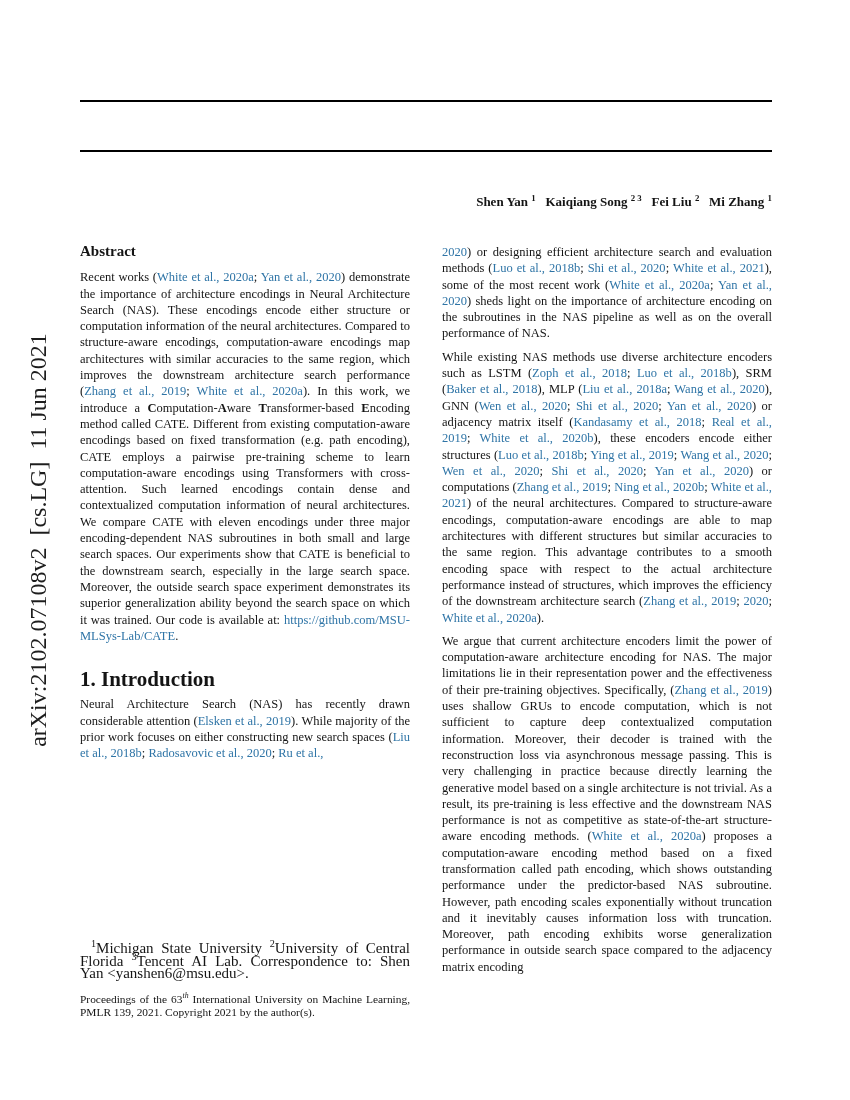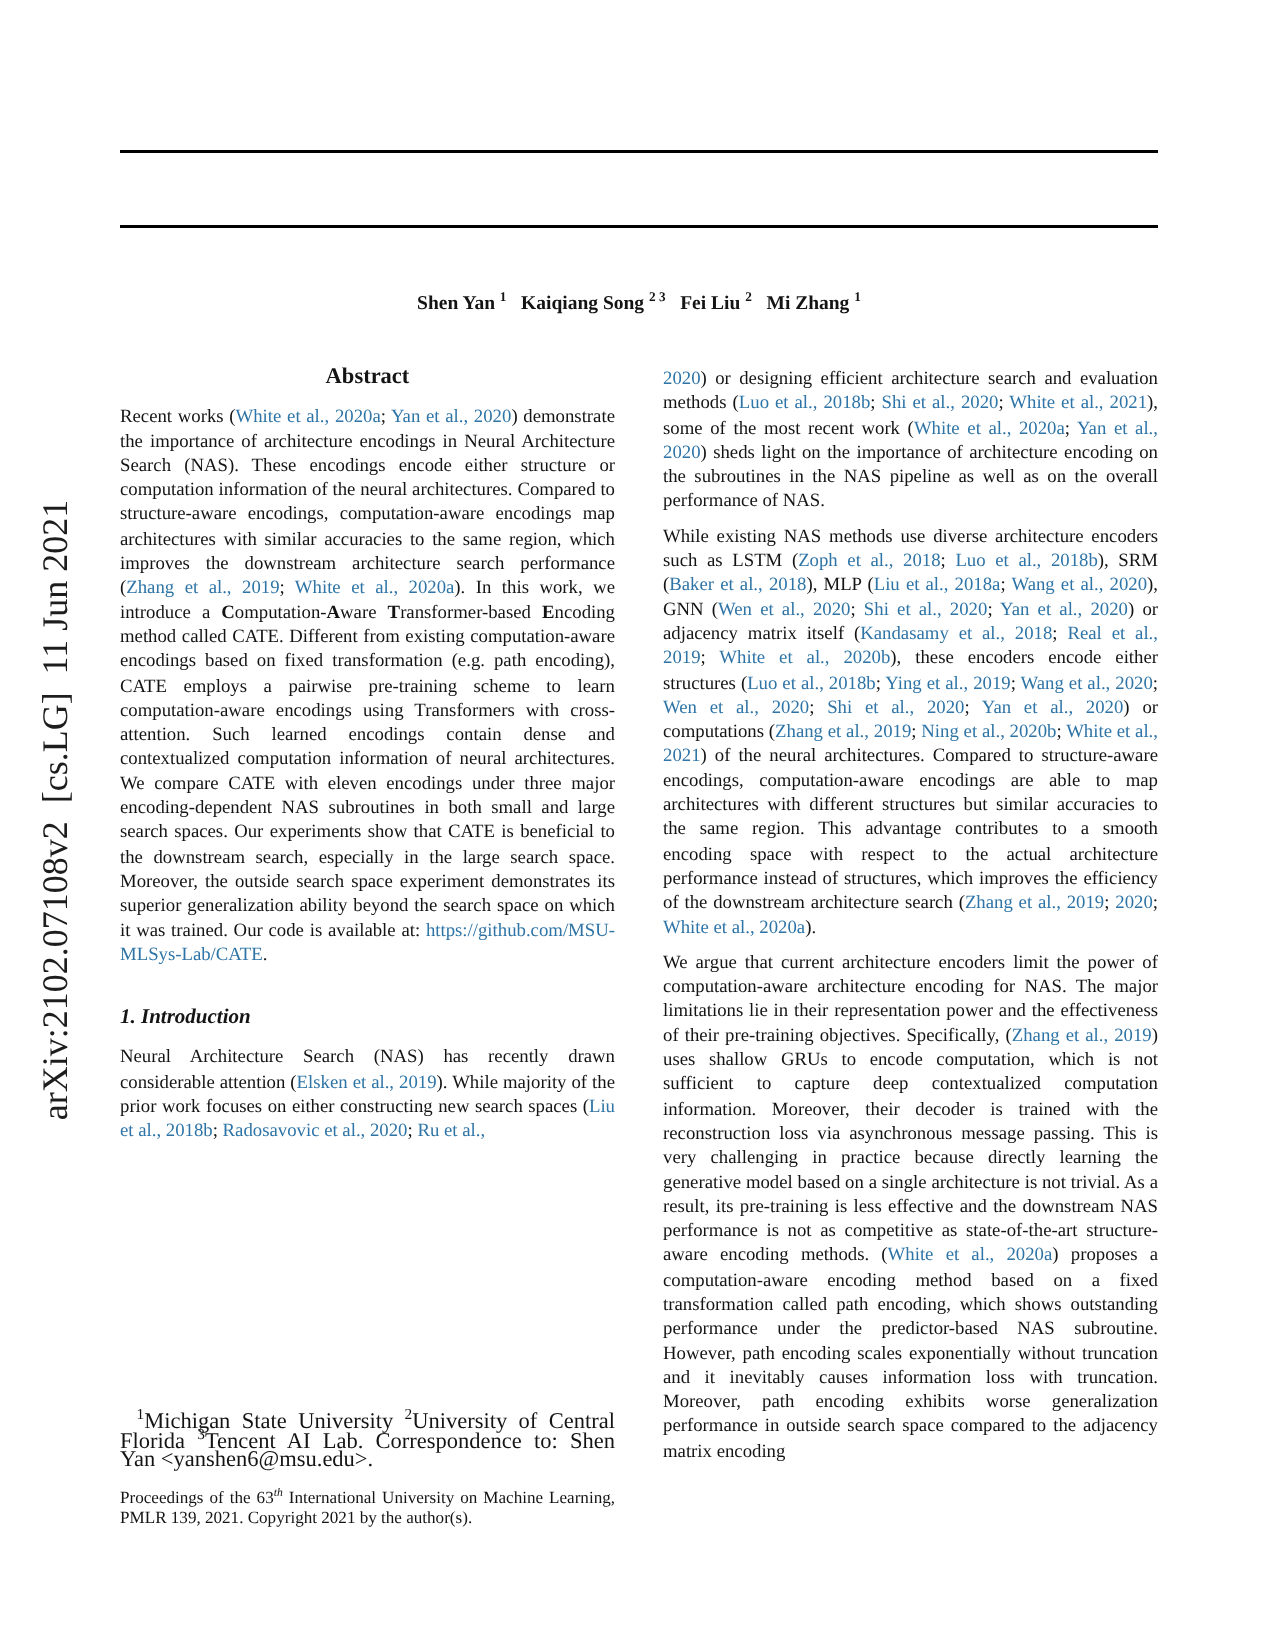--- a/index.html
+++ b/index.html
@@ -31,48 +31,47 @@
     font-weight: 700;
     font-size: 19px;
     line-height: 22px;
     white-space: nowrap;
   }
   .authors {
     position: absolute;
     top: 194px;
     left: 80px;
     width: 692px;
-    text-align: center;
+    text-align: right;
     font-weight: 700;
     font-size: 13px;
     white-space: pre;
   }
   .authors .sup { font-weight: 700; }
   .col {
     position: absolute;
     text-align: justify;
     font-size: 12.5px;
     line-height: 16.3px;
     hyphens: auto;
   }
   .col-left { left: 80px; top: 243px; width: 330px; }
   .col-right { left: 442px; top: 244px; width: 330px; }
   .abstract-heading {
-    text-align: center;
+    text-align: left;
     font-weight: 700;
     font-size: 15px;
     margin: 0 0 10px 0;
   }
   .abstract-body { margin: 0; padding: 0 25px; }
   .section-heading {
     font-weight: 700;
-    font-size: 14px;
+    font-size: 21px;
     text-align: left;
     margin: 27px 0 9px 0;
-    font-style: italic;
   }
   p.para { margin: 0 0 7px 0; padding: 0; }
   .cite { color: var(--cite, #2e74a6); }
   .url  { color: var(--cite, #2e74a6); word-break: break-all; }
   .it { }
   .bf { font-weight: 700; }
   .sup { font-size: 68%; vertical-align: super; line-height: 0; }
   .footnote {
     position: absolute;
     left: 80px;

